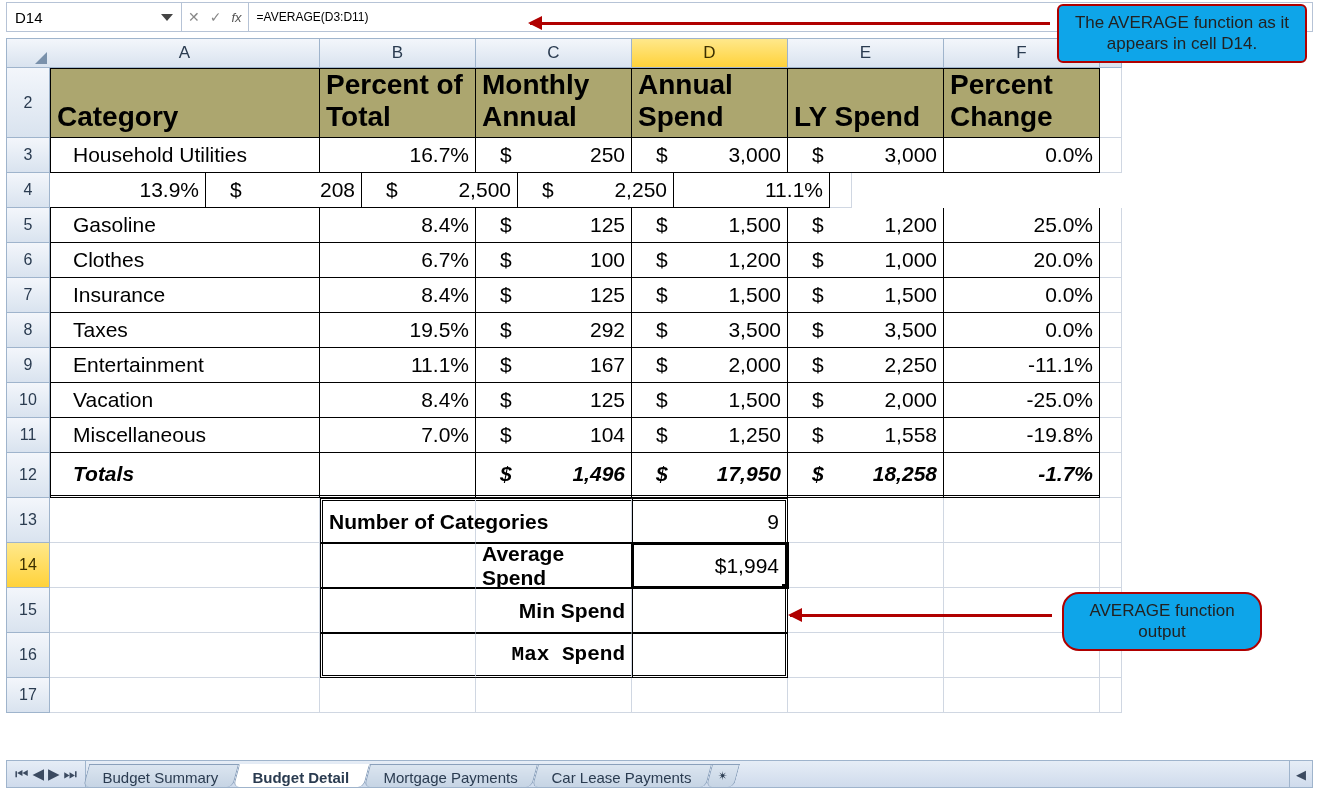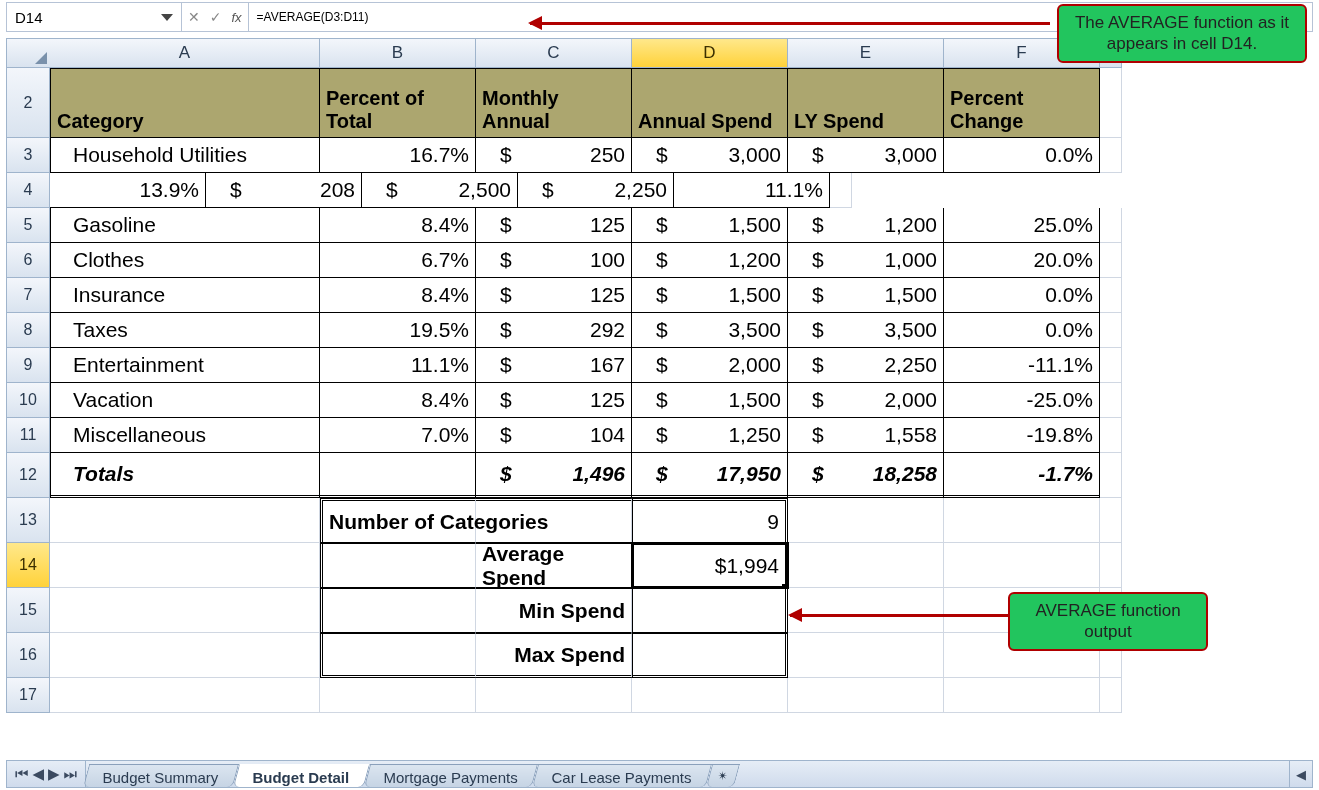--- a/index.html
+++ b/index.html
@@ -146,21 +146,21 @@
 
   
   .hdr {
     background: #aca66f;
     font-weight: bold;
     border-right: 1px solid #000;
     border-bottom: 1px solid #000;
     border-top: 1px solid #000;
     align-items: flex-end;
     padding-bottom: 4px;
-    font-size: 20px;
+    font-size: 28px;
   }
   .hdr.first { border-left: 1px solid #000; }
   .data {
     border-right: 1px solid #000;
     border-bottom: 1px solid #000;
     font-size: 21px;
     padding-left: 22px;
   }
   .data.first { border-left: 1px solid #000; }
   .num { justify-content: flex-end; }
@@ -180,21 +180,21 @@
   }
   .sumbox-l { border-left: 3px double #000; }
   .sumval {
     border-top: 1px solid #000;
     border-bottom: 1px solid #000;
     border-left: 1px solid #000;
     border-right: 3px double #000;
     justify-content: flex-end;
   }
   .sumtop { border-top: 3px double #000; }
-  .sumbot { border-bottom: 3px double #000; }
+  .sumbot { border-bottom: 3px double #000; font-family: Liberation Mono, monospace; }
 
   .active-cell {
     outline: 3px solid #000;
     outline-offset: -2px;
     position: relative;
   }
   .active-cell::after {
     content:"";
     position:absolute;
     right:-4px;bottom:-4px;
@@ -249,21 +249,21 @@
     align-items: center;
     padding: 0 6px;
     color: #3b4a60;
     border-left: 1px solid #9fb4cc;
     font-size: 13px;
   }
 
   
   .callout {
     position: absolute;
-    background: #22c55e;
+    background: #0ea5e9;
     border: 2px solid #b00000;
     border-radius: 6px;
     padding: 6px 12px;
     font-size: 17px;
     color: #222;
     text-align: center;
     line-height: 1.25;
     z-index: 50;
   }
   .arrow-line {
@@ -589,14 +589,14 @@
   <div class="tab active"><span>Budget Detail</span></div>
   <div class="tab"><span>Mortgage Payments</span></div>
   <div class="tab"><span>Car Lease Payments</span></div>
   <div class="tab insert"><span>✴</span></div>
   <div class="scroll-ctrl">◀</div>
 </div>
 
 <div class="callout" style="top:4px; right:12px; width:250px;">The AVERAGE function as it appears in cell D14.</div>
 <div class="arrow-line" style="top:22px; left:530px; width:520px;"></div>
 
-<div class="callout" style="top:592px; left:1008px; width:200px;">AVERAGE function output</div>
+<div class="callout" style="top:592px; left:1062px; width:200px;border-radius:17px;">AVERAGE function output</div>
 <div class="arrow-line" style="top:614px; left:790px; width:262px;"></div>
 
 </body></html>

